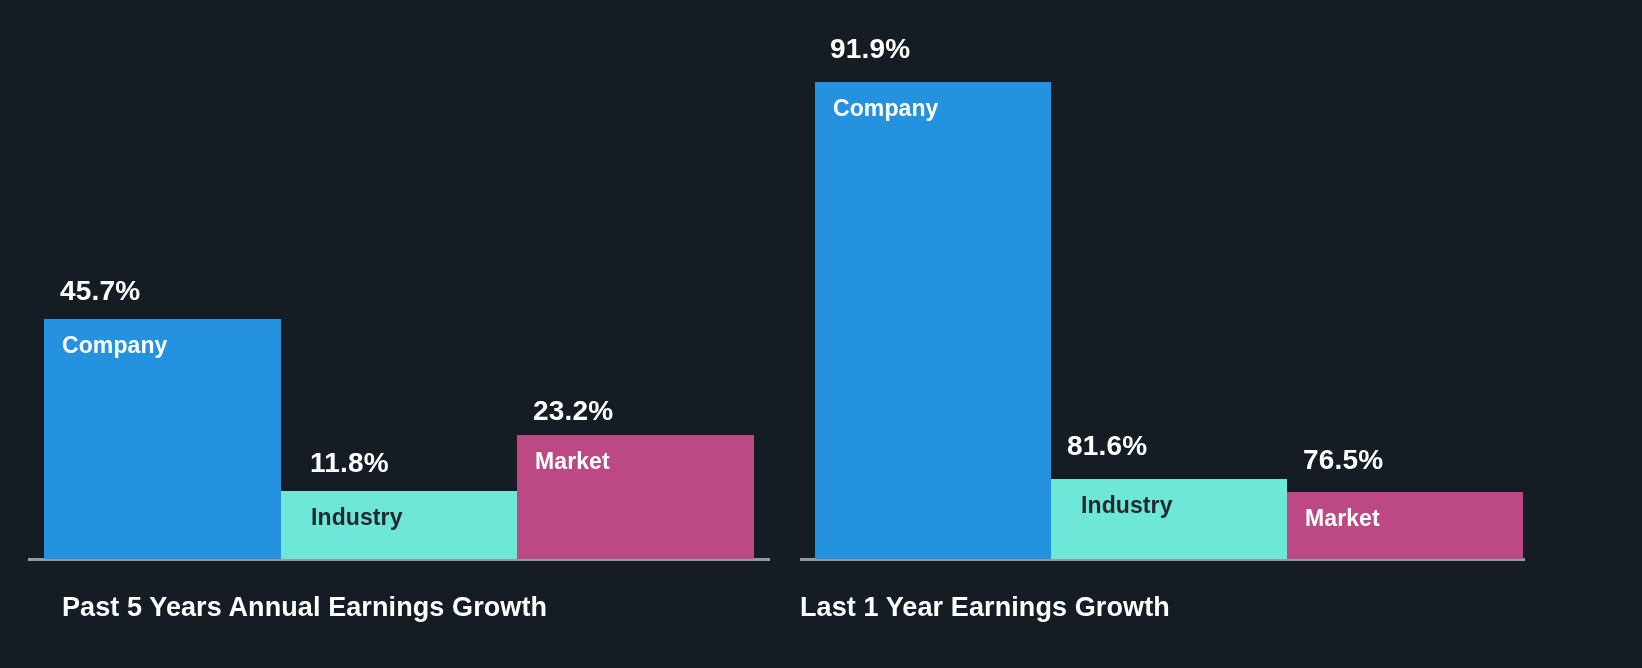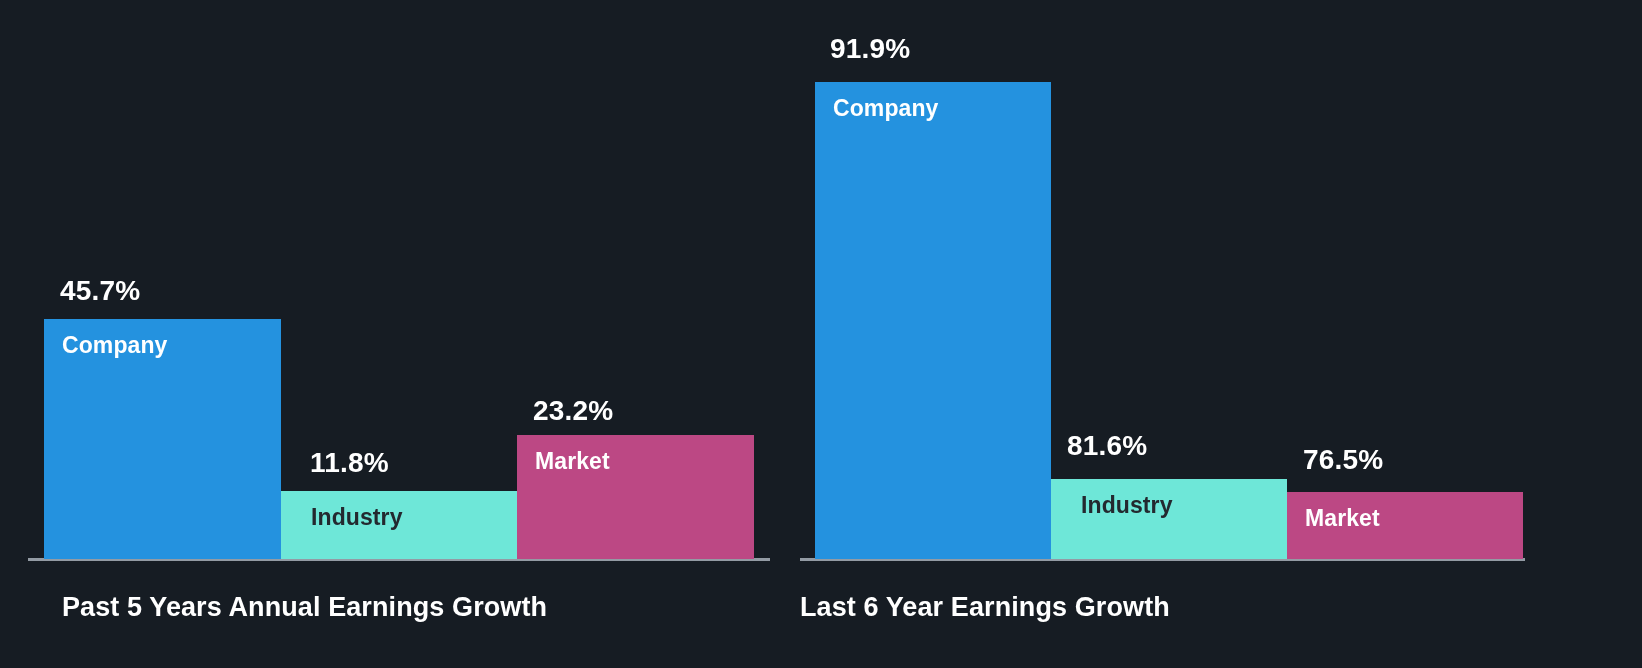--- a/index.html
+++ b/index.html
@@ -116,16 +116,16 @@
         <span class="bar-label lbl-dark">Industry</span>
       </div>
 
       <div class="value-label" style="left:503px; top:444px;">76.5%</div>
       <div class="bar" style="left:487px; width:236px; height:67px; background:#bc4884;">
         <span class="bar-label lbl-light">Market</span>
       </div>
 
     </div>
 
-    <div class="chart-title" style="left:0px;">Last 6 Year Earnings Growth</div>
+    <div class="chart-title" style="left:0px;">Last 1 Year Earnings Growth</div>
   </div>
 
 </div>
 
 </body></html>

